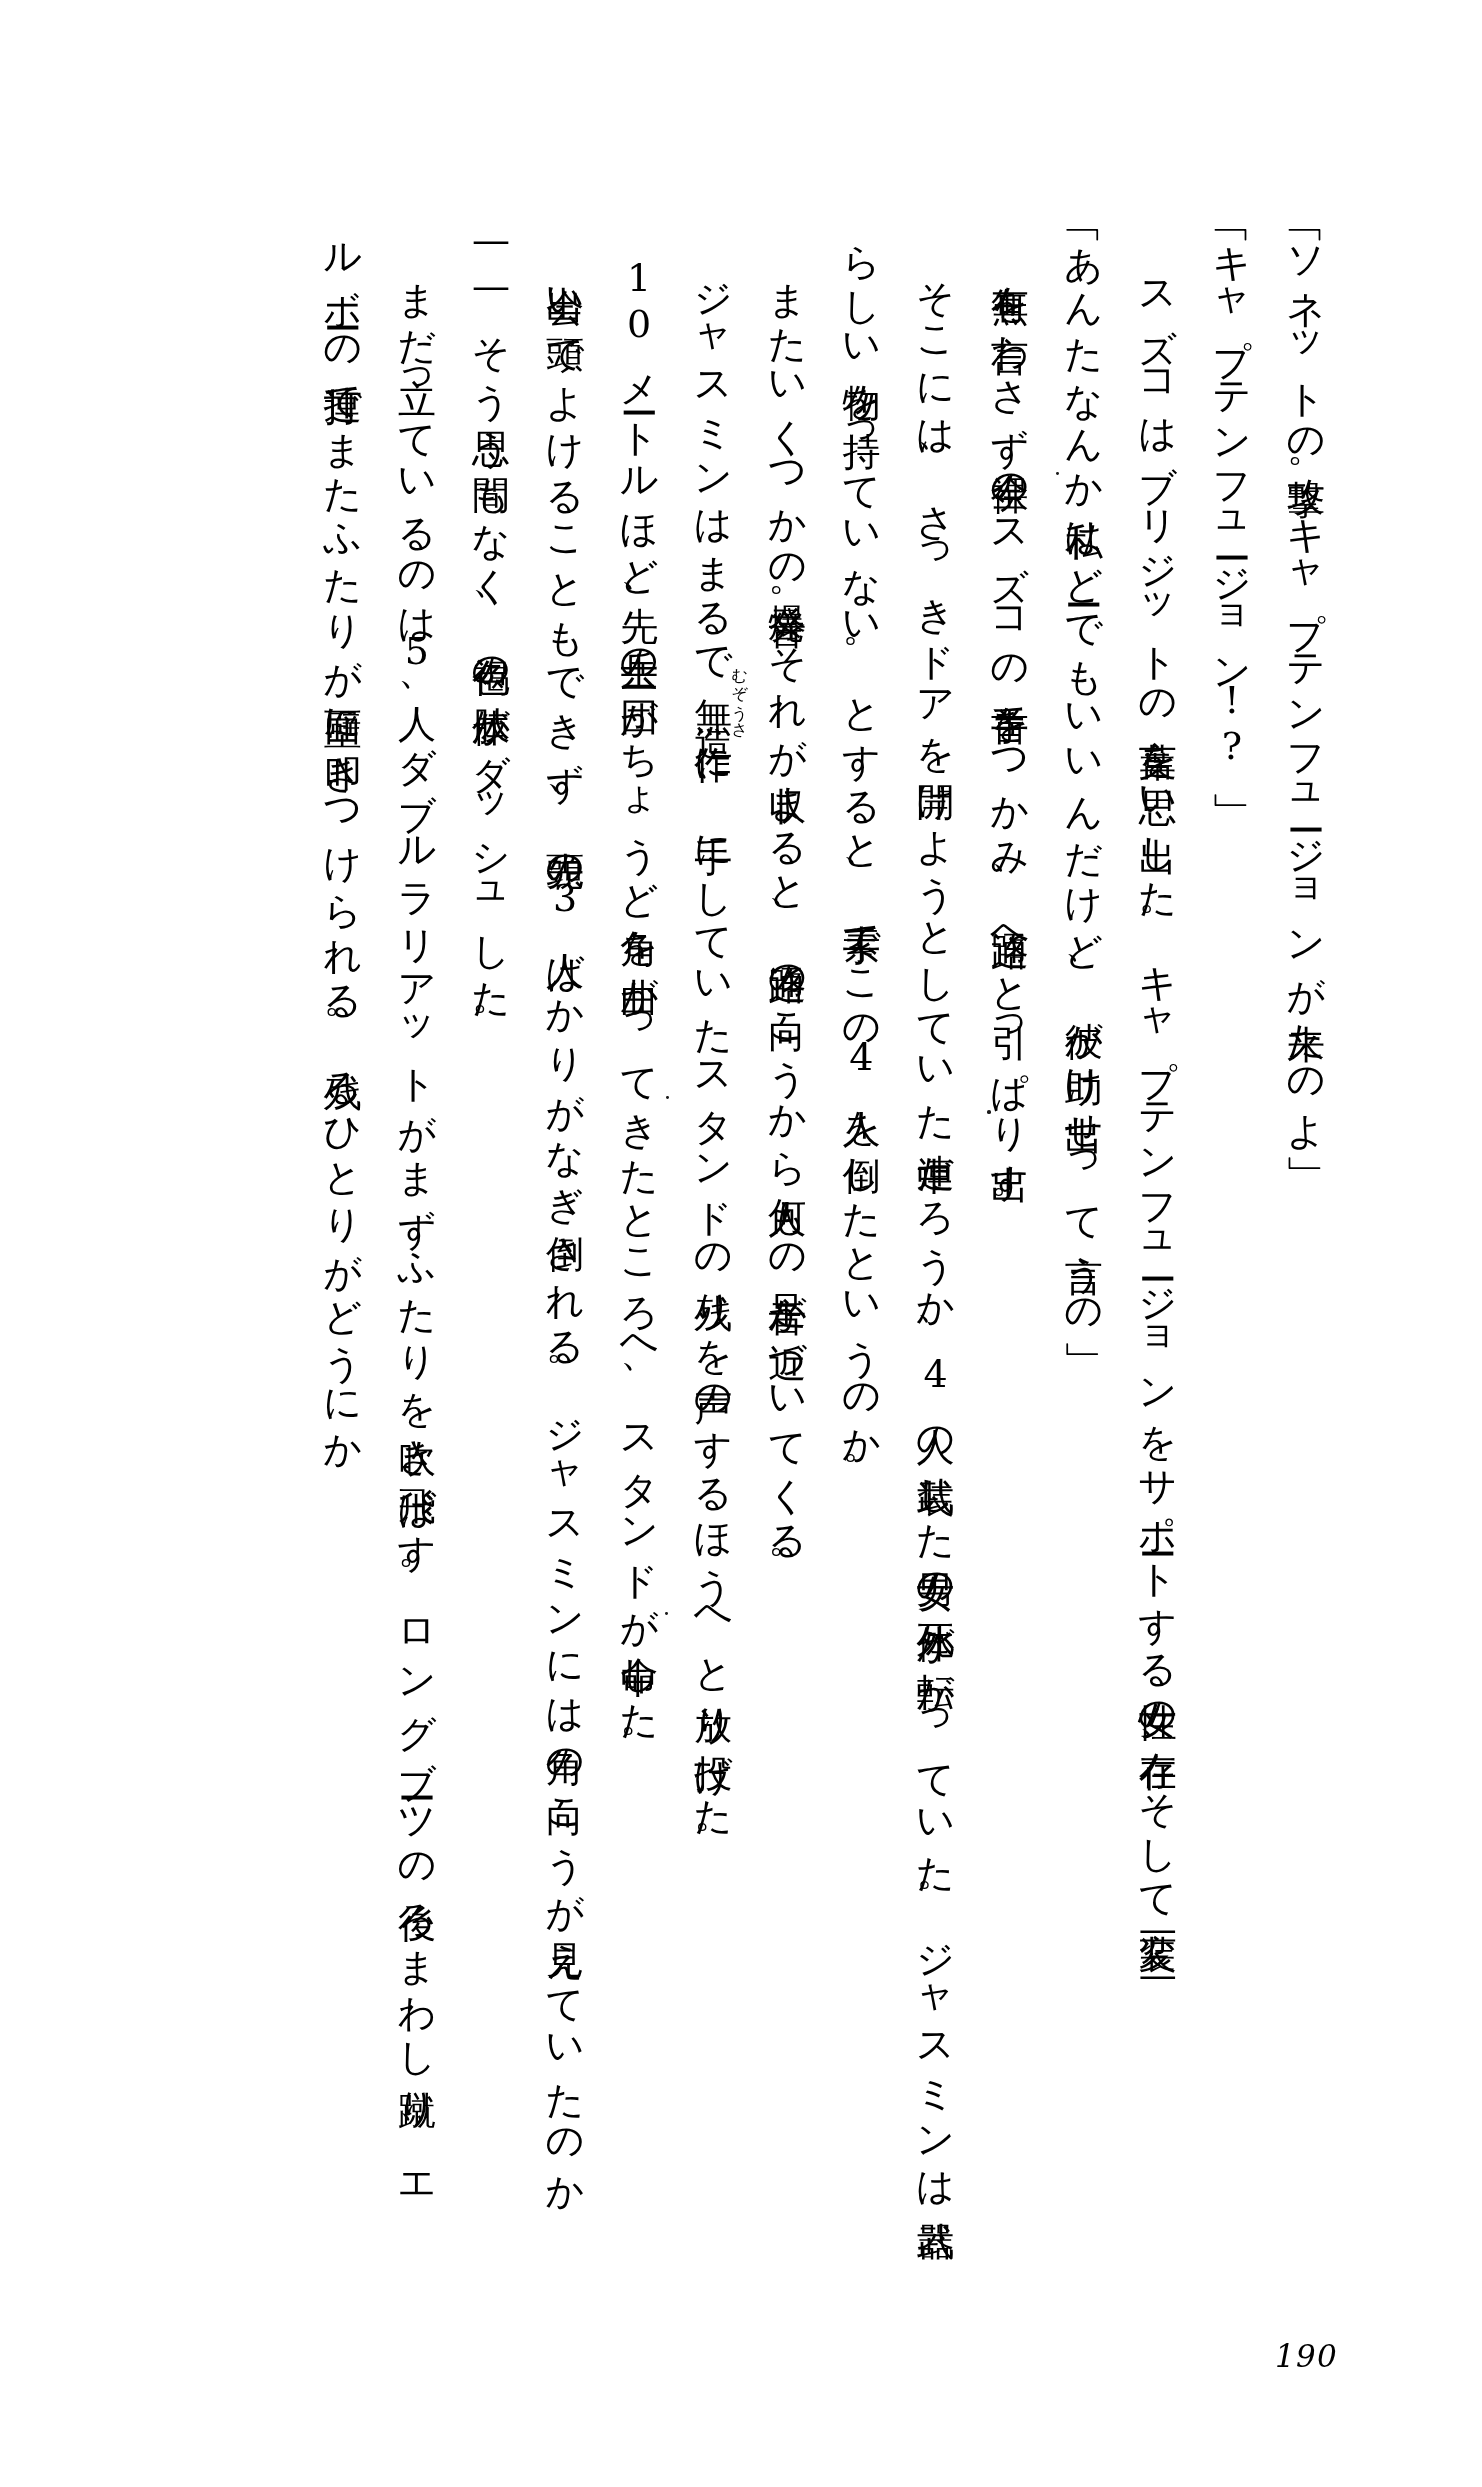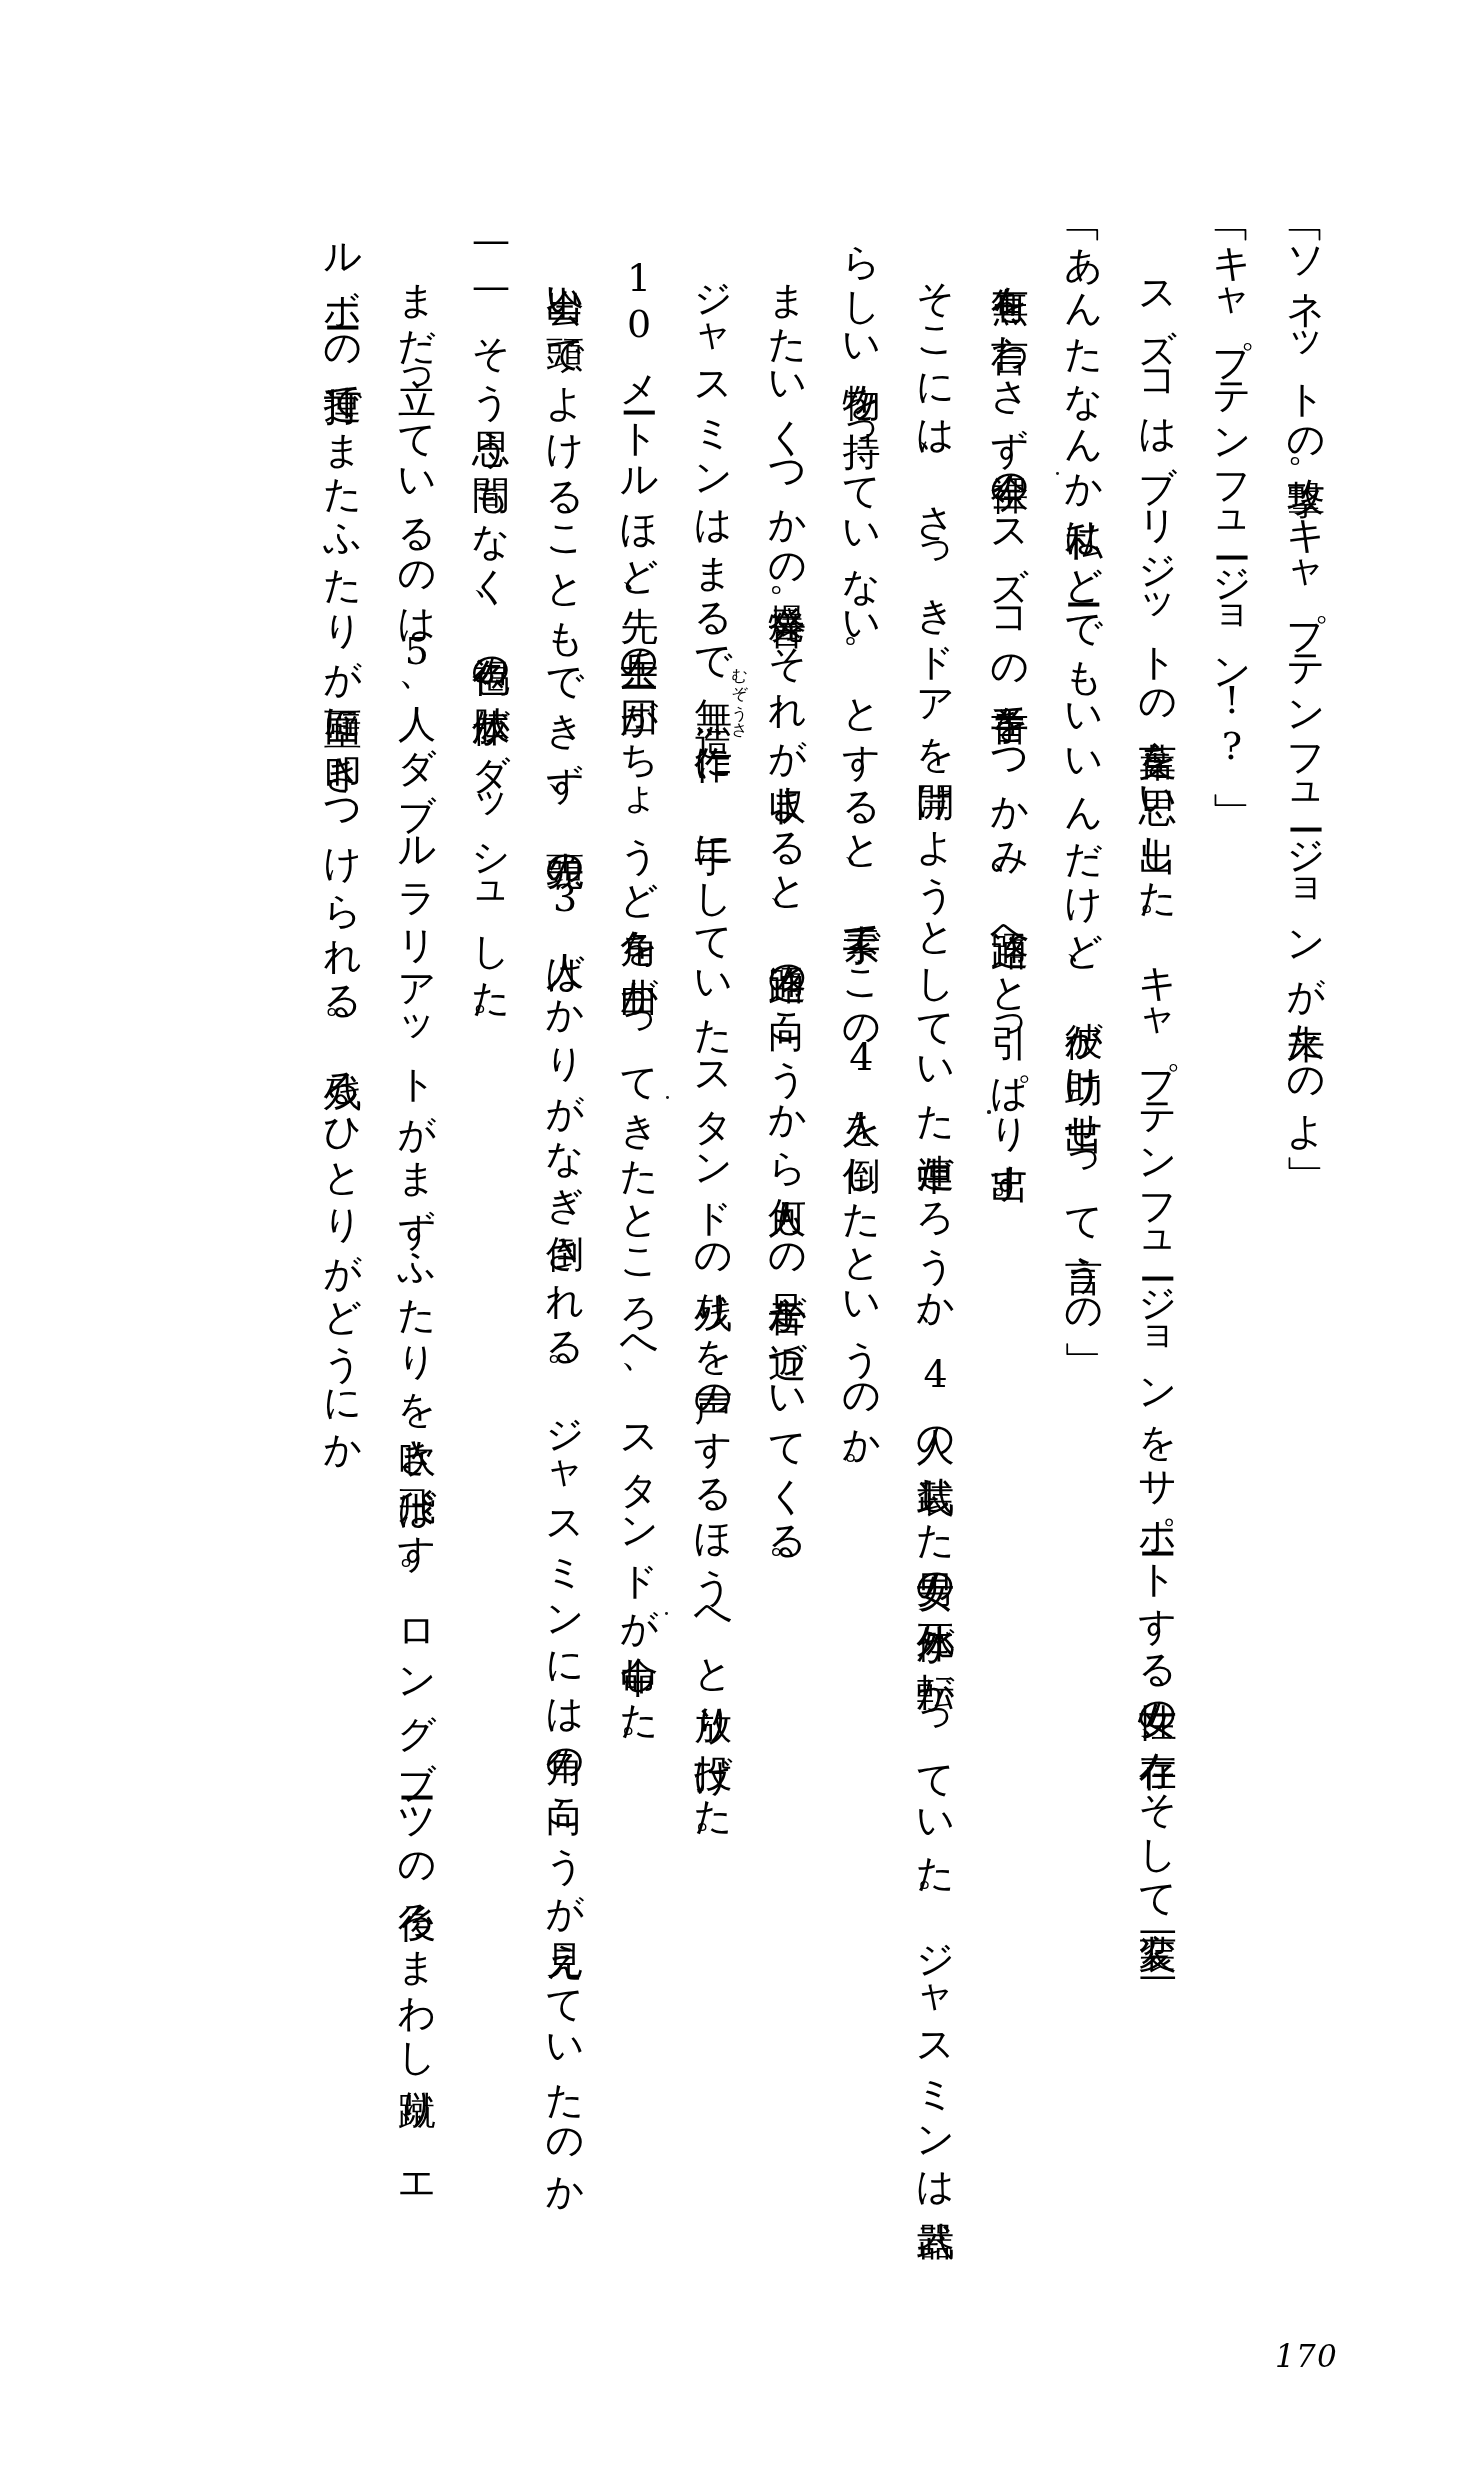--- a/index.html
+++ b/index.html
@@ -76,20 +76,20 @@
     <p class="line indent">そこには、さっきドアを開けようとしていた連中だろうか、4人の武装した男女の死体が転がっていた。ジャスミンは武器らしい物を持っていない。とすると、素手でこの4人を倒したというのか。</p>
     <p class="line indent">またいくつかの爆発音。それが収まると、通路の向こうから何人もの足音が近づいてくる。</p>
     <p class="line indent">
       <span>ジャスミンはまるで</span><ruby><span>無造作</span><rt>むぞうさ</rt></ruby><span>に、手にしていたスタンドの残りを声のするほうへと放り投げた。</span>
     </p>
     <p class="line indent">10メートルほど先、兵士の一団がちょうど角を曲がってきたところへ、スタンドが命中した。</p>
     <p class="line indent">出会い頭でよけることもできず、先頭の3人ばかりがなぎ倒される。ジャスミンには角の向こうが見えていたのか——そう思う間もなく、褐色の肢体がダッシュした。</p>
     <p class="line indent">まだ立っているのは5人、ダブルラリアットがまずふたりを吹き飛ばす。ロングブーツの後ろまわし蹴り、エルボーの連打でまたふたりが壁面に叩きつけられる。残るひとりがどうにか</p>
   </div>
 
-  <div class="page-number">170</div>
+  <div class="page-number">190</div>
 
   <div class="speck" style="left:987px; top:1110px; width:3.7px; height:3.7px;"></div>
   <div class="speck" style="left:666px; top:1096px; width:2.8px; height:2.8px;"></div>
   <div class="speck" style="left:665px; top:1612px; width:2.8px; height:2.8px;"></div>
   <div class="speck" style="left:1056px; top:472px; width:2.8px; height:2.8px;"></div>
 </div>
 
 
 </body></html>

